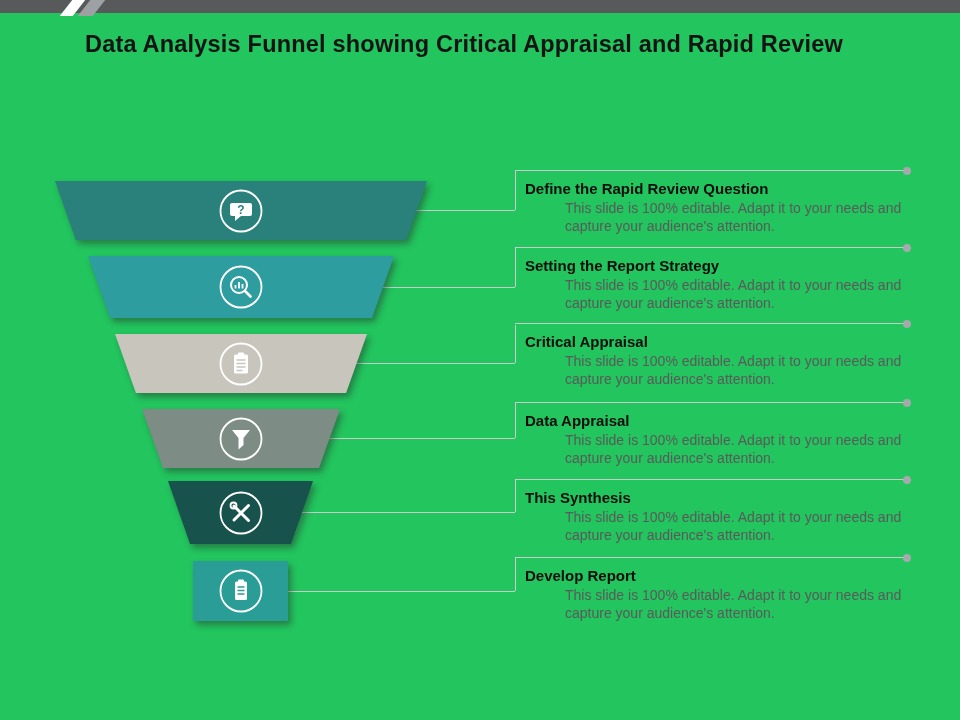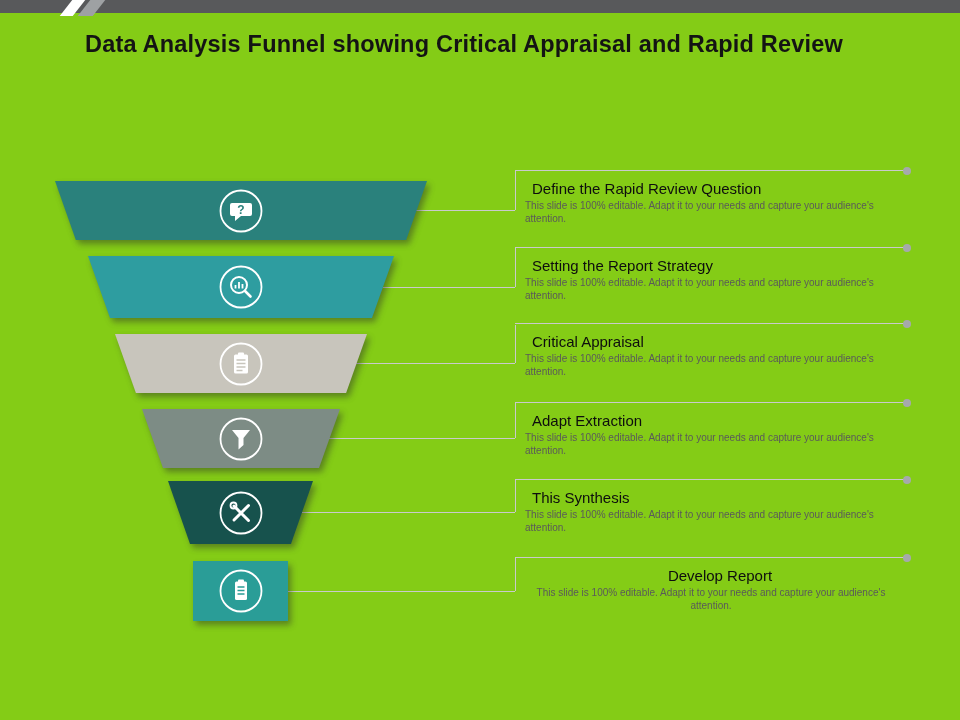--- a/index.html
+++ b/index.html
@@ -1,20 +1,20 @@
 <!DOCTYPE html>
 <html><head>
 <meta charset="utf-8">
 <style>
   html,body{margin:0;padding:0;}
   body{
     width:960px;height:720px;position:relative;background:#ffffff;
     font-family:"Liberation Sans", sans-serif;overflow:hidden;
   }
-  .canvas{position:absolute;inset:0;width:960px;height:720px;background:#84cc16;}
+  .canvas{position:absolute;inset:0;width:960px;height:720px;background:#22c55e;}
 
   
   .topbar{position:absolute;top:0;left:0;width:960px;height:13px;background:#58595b;}
   .slash-white{position:absolute;top:0;left:66px;width:13px;height:16px;background:#ffffff;transform:skewX(-38deg);}
   .slash-gray{position:absolute;top:0;left:84px;width:15px;height:16px;background:#9ea1a3;transform:skewX(-38deg);}
 
   
   .slide-title{
     position:absolute;top:31px;left:85px;width:820px;
     font-size:23.5px;font-weight:bold;color:#141414;letter-spacing:.2px;
@@ -48,24 +48,24 @@
   .hl6{top:591px;left:288px;width:227px;}
   .vl1{left:515px;top:170px;height:40px;}
   .vl2{left:515px;top:247px;height:40px;}
   .vl3{left:515px;top:325px;height:38px;}
   .vl4{left:515px;top:402px;height:36px;}
   .vl5{left:515px;top:479px;height:33px;}
   .vl6{left:515px;top:557px;height:34px;}
 
   
   .item{position:absolute;left:515px;width:393px;border-top:1px solid #c9cacc;padding-left:10px;box-sizing:border-box;}
-  .i1{top:170px;} .i2{top:247px;} .i3{top:323px;} .i4{top:402px;} .i5{top:479px;} .i6{top:557px;text-align:center;}
+  .i1{top:170px;} .i2{top:247px;} .i3{top:323px;} .i4{top:402px;} .i5{top:479px;} .i6{top:557px;}
   .dot{position:absolute;right:-3px;top:-4.5px;width:8px;height:8px;border-radius:50%;background:#a6a9ac;}
-  .step-title{margin:9px 0 3px 7px;font-size:15px;font-weight:normal;color:#0e0e0e;}
-  .step-desc{font-size:10px;color:#5a5a5a;line-height:1.28;max-width:372px;}
+  .step-title{margin:9px 0 3px 0;font-size:15px;font-weight:bold;color:#0e0e0e;}
+  .step-desc{font-size:14px;color:#5a5a5a;line-height:1.28;max-width:372px;margin-left:40px;}
 </style>
 </head>
 <body>
 
 <div class="canvas">
 
   <div class="topbar">
     <div class="slash-white"></div>
     <div class="slash-gray"></div>
   </div>
@@ -157,21 +157,21 @@
     <div class="step-title">Setting the Report Strategy</div>
     <div class="step-desc">This slide is 100% editable. Adapt it to your needs and capture your audience's attention.</div>
   </div>
   <div class="item i3">
     <div class="dot"></div>
     <div class="step-title">Critical Appraisal</div>
     <div class="step-desc">This slide is 100% editable. Adapt it to your needs and capture your audience's attention.</div>
   </div>
   <div class="item i4">
     <div class="dot"></div>
-    <div class="step-title">Adapt Extraction</div>
+    <div class="step-title">Data Appraisal</div>
     <div class="step-desc">This slide is 100% editable. Adapt it to your needs and capture your audience's attention.</div>
   </div>
   <div class="item i5">
     <div class="dot"></div>
     <div class="step-title">This Synthesis</div>
     <div class="step-desc">This slide is 100% editable. Adapt it to your needs and capture your audience's attention.</div>
   </div>
   <div class="item i6">
     <div class="dot"></div>
     <div class="step-title">Develop Report</div>

